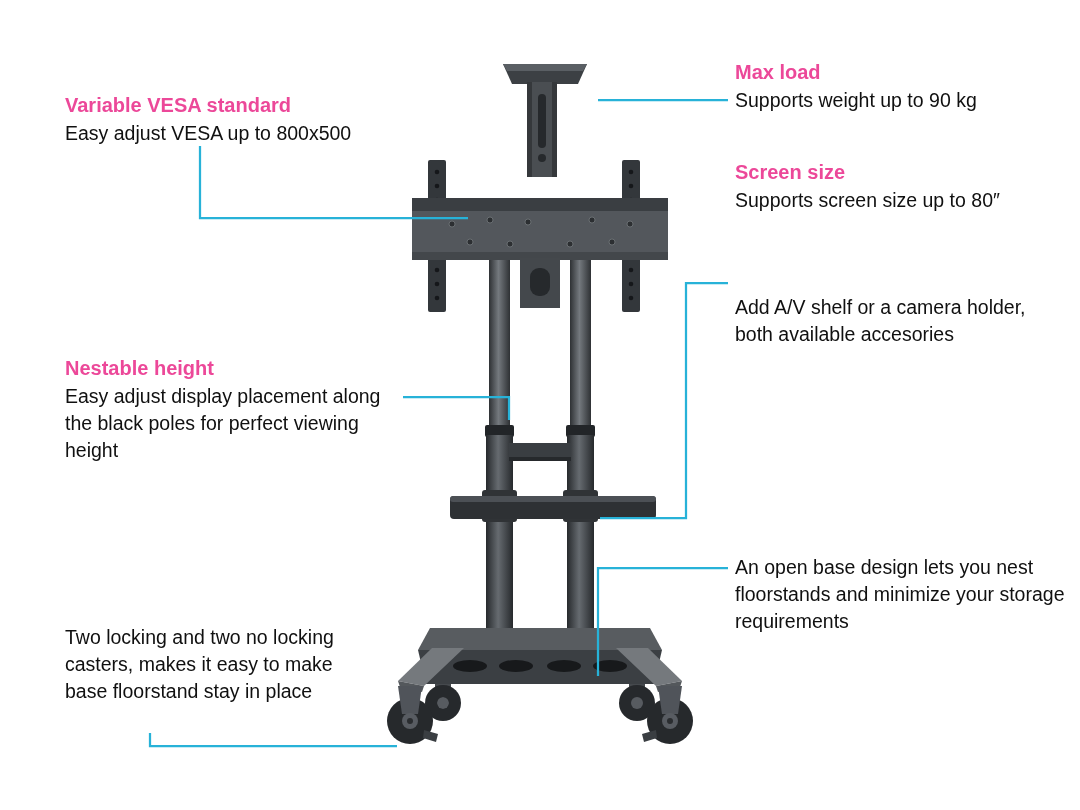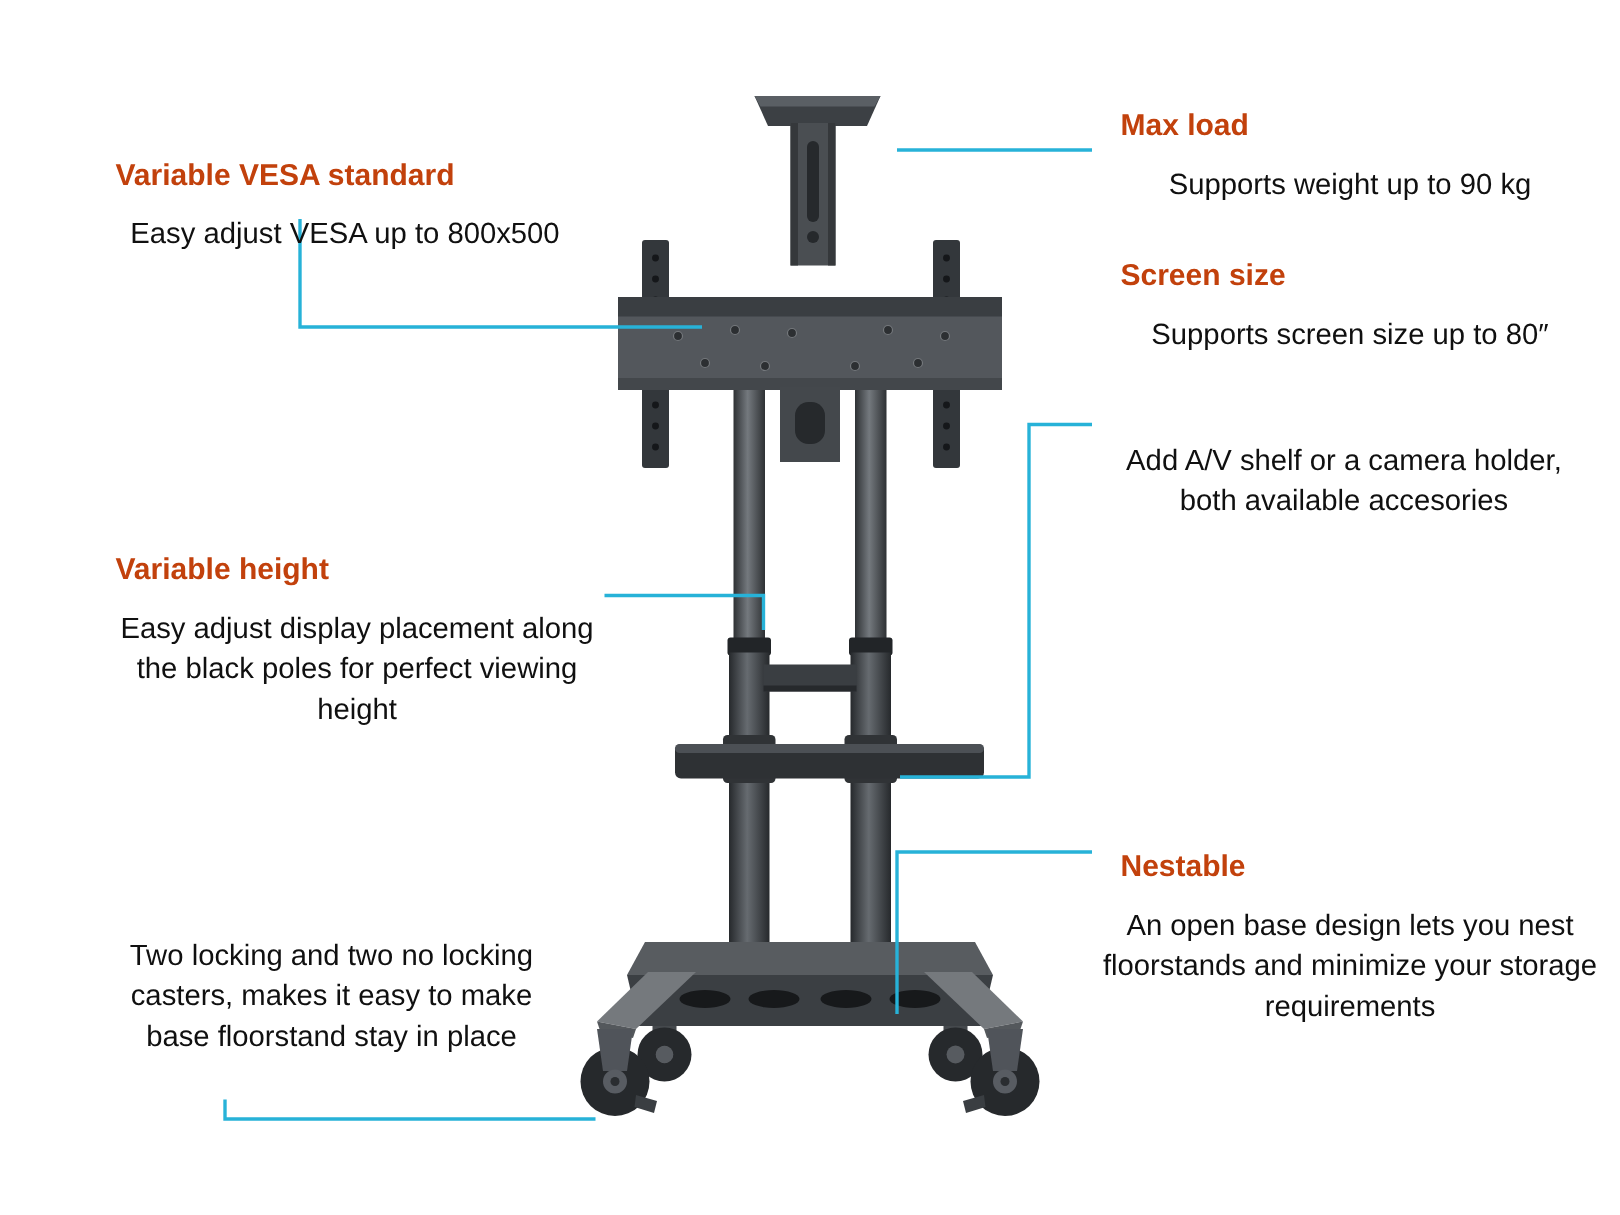--- a/index.html
+++ b/index.html
@@ -7,33 +7,32 @@
     position:relative;
     width:1080px;
     height:810px;
     background:#ffffff;
     overflow:hidden;
     font-family:"Liberation Sans","DejaVu Sans",sans-serif;
     color:#0b0b0b;
   }
   .callout{position:absolute;}
   .callout-title{
-    margin:12px;
+    margin:0;
     font-size:20px;
     font-weight:700;
     line-height:27px;
-    color:#c2410c;
+    color:#ec4899;
   }
   .callout-desc{
     margin:1px 0 0 0;
     font-size:19.5px;
     font-weight:400;
     line-height:27px;
     color:#101010;
-    text-align:center;
   }
   .illustration-svg{position:absolute;left:0;top:0;}
   .callout-line{fill:none;stroke:#27b2d8;stroke-width:2.25;}
 </style>
 </head>
 <body>
 
 <div class="canvas">
 
   <svg class="illustration-svg" width="1080" height="810" viewBox="0 0 1080 810">
@@ -187,21 +186,21 @@
       <polyline class="callout-line" points="728,568 598,568 598,676" style="stroke: rgb(39, 178, 216);"></polyline>
     </g>
   </svg>
 
   <div class="callout" style="left:65px;top:92px;width:330px">
     <h3 class="callout-title">Variable VESA standard</h3>
     <p class="callout-desc">Easy adjust VESA up to 800x500</p>
   </div>
 
   <div class="callout" style="left:65px;top:355px;width:346px">
-    <h3 class="callout-title">Variable height</h3>
+    <h3 class="callout-title">Nestable height</h3>
     <p class="callout-desc">Easy adjust display placement along the black poles for perfect viewing height</p>
   </div>
 
   <div class="callout" style="left:65px;top:623px;width:312px">
     <p class="callout-desc">Two locking and two no locking casters, makes it easy to make base floorstand stay in place</p>
   </div>
 
   <div class="callout" style="left:735px;top:59px;width:330px">
     <h3 class="callout-title">Max load</h3>
     <p class="callout-desc">Supports weight up to 90 kg</p>
@@ -210,17 +209,16 @@
   <div class="callout" style="left:735px;top:159px;width:330px">
     <h3 class="callout-title">Screen size</h3>
     <p class="callout-desc">Supports screen size up to 80″</p>
   </div>
 
   <div class="callout" style="left:735px;top:293px;width:322px">
     <p class="callout-desc">Add A/V shelf or a camera holder, both available accesories</p>
   </div>
 
   <div class="callout" style="left:735px;top:553px;width:330px">
-    <h3 class="callout-title">Nestable</h3>
     <p class="callout-desc">An open base design lets you nest floorstands and minimize your storage requirements</p>
   </div>
 
 </div>
 
 </body></html>

